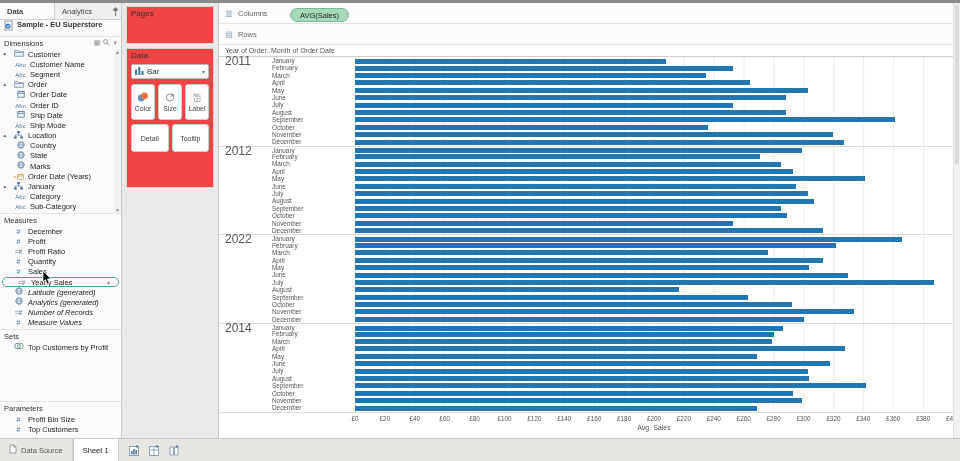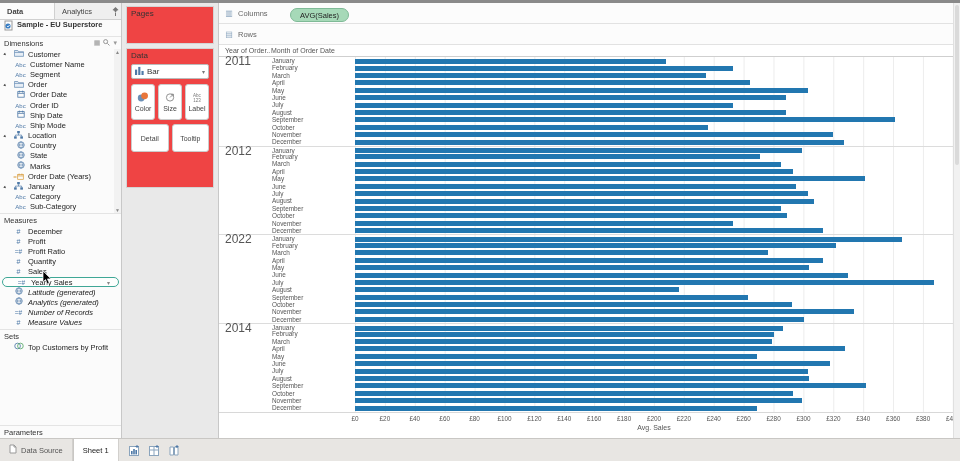--- a/index.html
+++ b/index.html
@@ -335,20 +335,32 @@
                   <circle cx="4.3" cy="4.5" r="3.4" fill="none" stroke="#4e79a7"></circle>
                   <circle cx="7.7" cy="4.5" r="3.4" fill="none" stroke="#55a868"></circle>
                 </svg>
               </span></span>
             <span class="lbl">Top Customers by Profit</span>
           </div>
         </div>
       <div class="spacer"></div>
       <div class="section-hd">
           <span>Parameters</span>
+        </div>
+      <div class="tree" id="params-list" style="height:24px;">
+          <div class="titem lvl0">
+            <span class="noexp"></span>
+            <span><span class="fi" style="font-size:7px">#</span></span>
+            <span class="lbl">Profit Bin Size</span>
+          </div>
+          <div class="titem lvl0">
+            <span class="noexp"></span>
+            <span><span class="fi" style="font-size:7px">#</span></span>
+            <span class="lbl">Top Customers</span>
+          </div>
         </div>
     </div>
 
     <div class="cards-pane">
       <div class="card pages">
           <div class="card-title">Pages</div>
         </div>
       <div class="card marks">
         <div class="card-title">Data</div>
         <div class="mark-dd">

